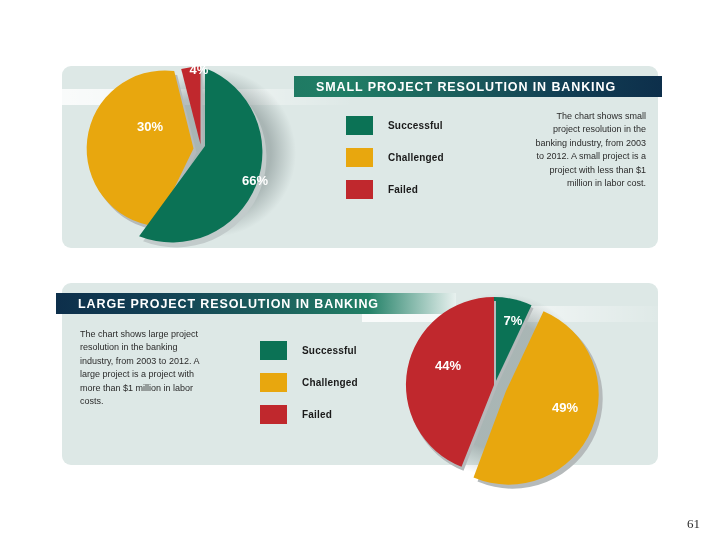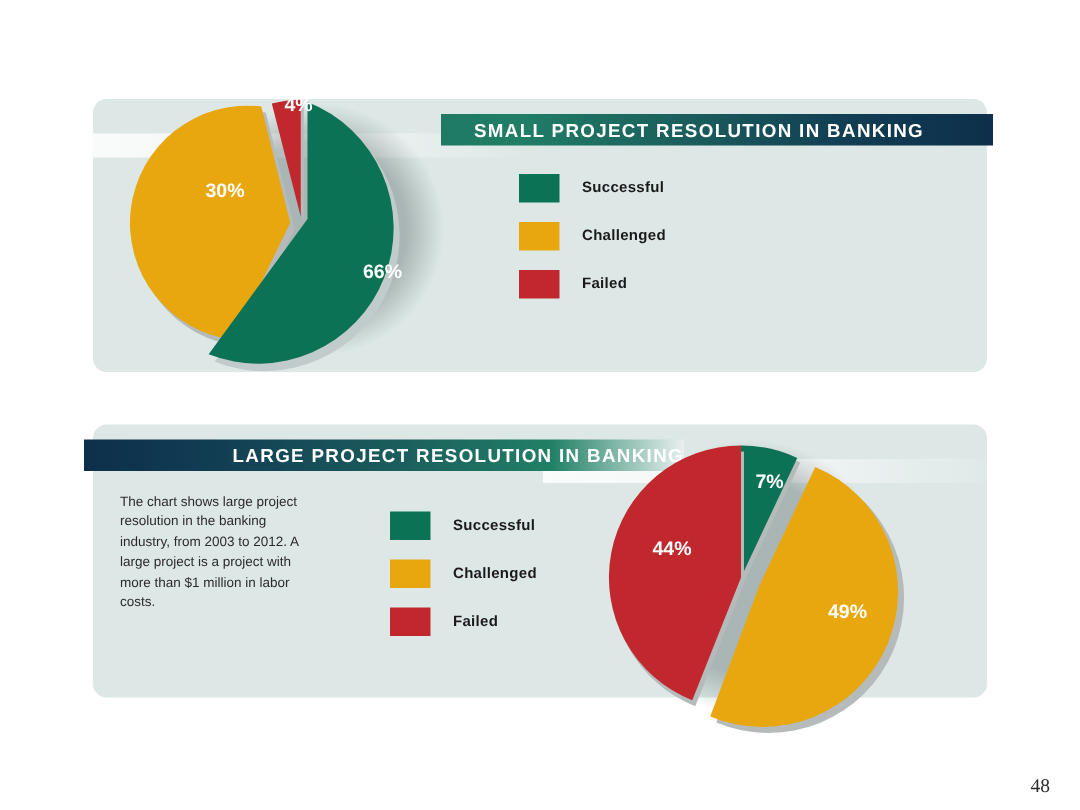--- a/index.html
+++ b/index.html
@@ -18,21 +18,21 @@
     border-radius:9px;
   }
   
   .ribbon{
     position:absolute;
     height:21px;
     display:flex;align-items:center;
     box-sizing:border-box;
   }
   .ribbon.ltr{background:linear-gradient(90deg,#1f7a63 0%,#207e66 14%,#1b5d5c 45%,#123f54 72%,#0d2f4b 100%);}
-  .ribbon.rtl{background:linear-gradient(90deg,#0d2f4b 0%,#123f54 24%,#1b5d5c 52%,#218066 78%,#e8f1ef 100%);justify-content:flex-end;}
+  .ribbon.rtl{background:linear-gradient(90deg,#0d2f4b 0%,#123f54 24%,#1b5d5c 52%,#218066 78%,#e8f1ef 100%);}
   .ribbon-text{
     color:#ffffff;
     font-size:12.5px;
     font-weight:bold;
     letter-spacing:0.9px;
     white-space:nowrap;
   }
   
   .sheen{
     position:absolute;
@@ -105,20 +105,21 @@
       <div class="legend-row">
         <span class="swatch" style="background:#e8a70e;"></span>
         <span class="legend-label">Challenged</span>
       </div>
       <div class="legend-row">
         <span class="swatch" style="background:#c0282d;"></span>
         <span class="legend-label">Failed</span>
       </div>
     </div>
 
+    <div class="blurb right" style="left:466px;top:44px;width:118px;">The chart shows small project resolution in the banking industry, from 2003 to 2012. A small project is a project with less than $1 million in labor cost.</div>
   </div>
 
   <div class="pie" style="left:92px;top:36px;">
     <svg width="240" height="230" viewBox="0 0 240 230">
       <defs>
         <radialGradient id="pieShadow1" cx="50%" cy="50%" r="50%">
           <stop offset="70%" stop-color="#5b6a6a" stop-opacity="0.40"></stop>
           <stop offset="100%" stop-color="#5b6a6a" stop-opacity="0"></stop>
         </radialGradient>
       </defs>
@@ -199,15 +200,15 @@
         <path d="M 112 122 L 79.5 203.8 A 88 88 0 0 1 112 34 Z" fill="#b5babb" transform="translate(2,4)"></path>
         <path d="M 112 122 L 79.5 203.8 A 88 88 0 0 1 112 34 Z" fill="#c0282d"></path>
       </g>
 
       <text class="pct" x="131" y="62" font-size="13" text-anchor="middle">7%</text>
       <text class="pct" x="183" y="149" font-size="13" text-anchor="middle">49%</text>
       <text class="pct" x="66" y="107" font-size="13" text-anchor="middle">44%</text>
     </svg>
   </div>
 
-  <div class="page-num">48</div>
+  <div class="page-num">61</div>
 
 </div>
 
 </body></html>

